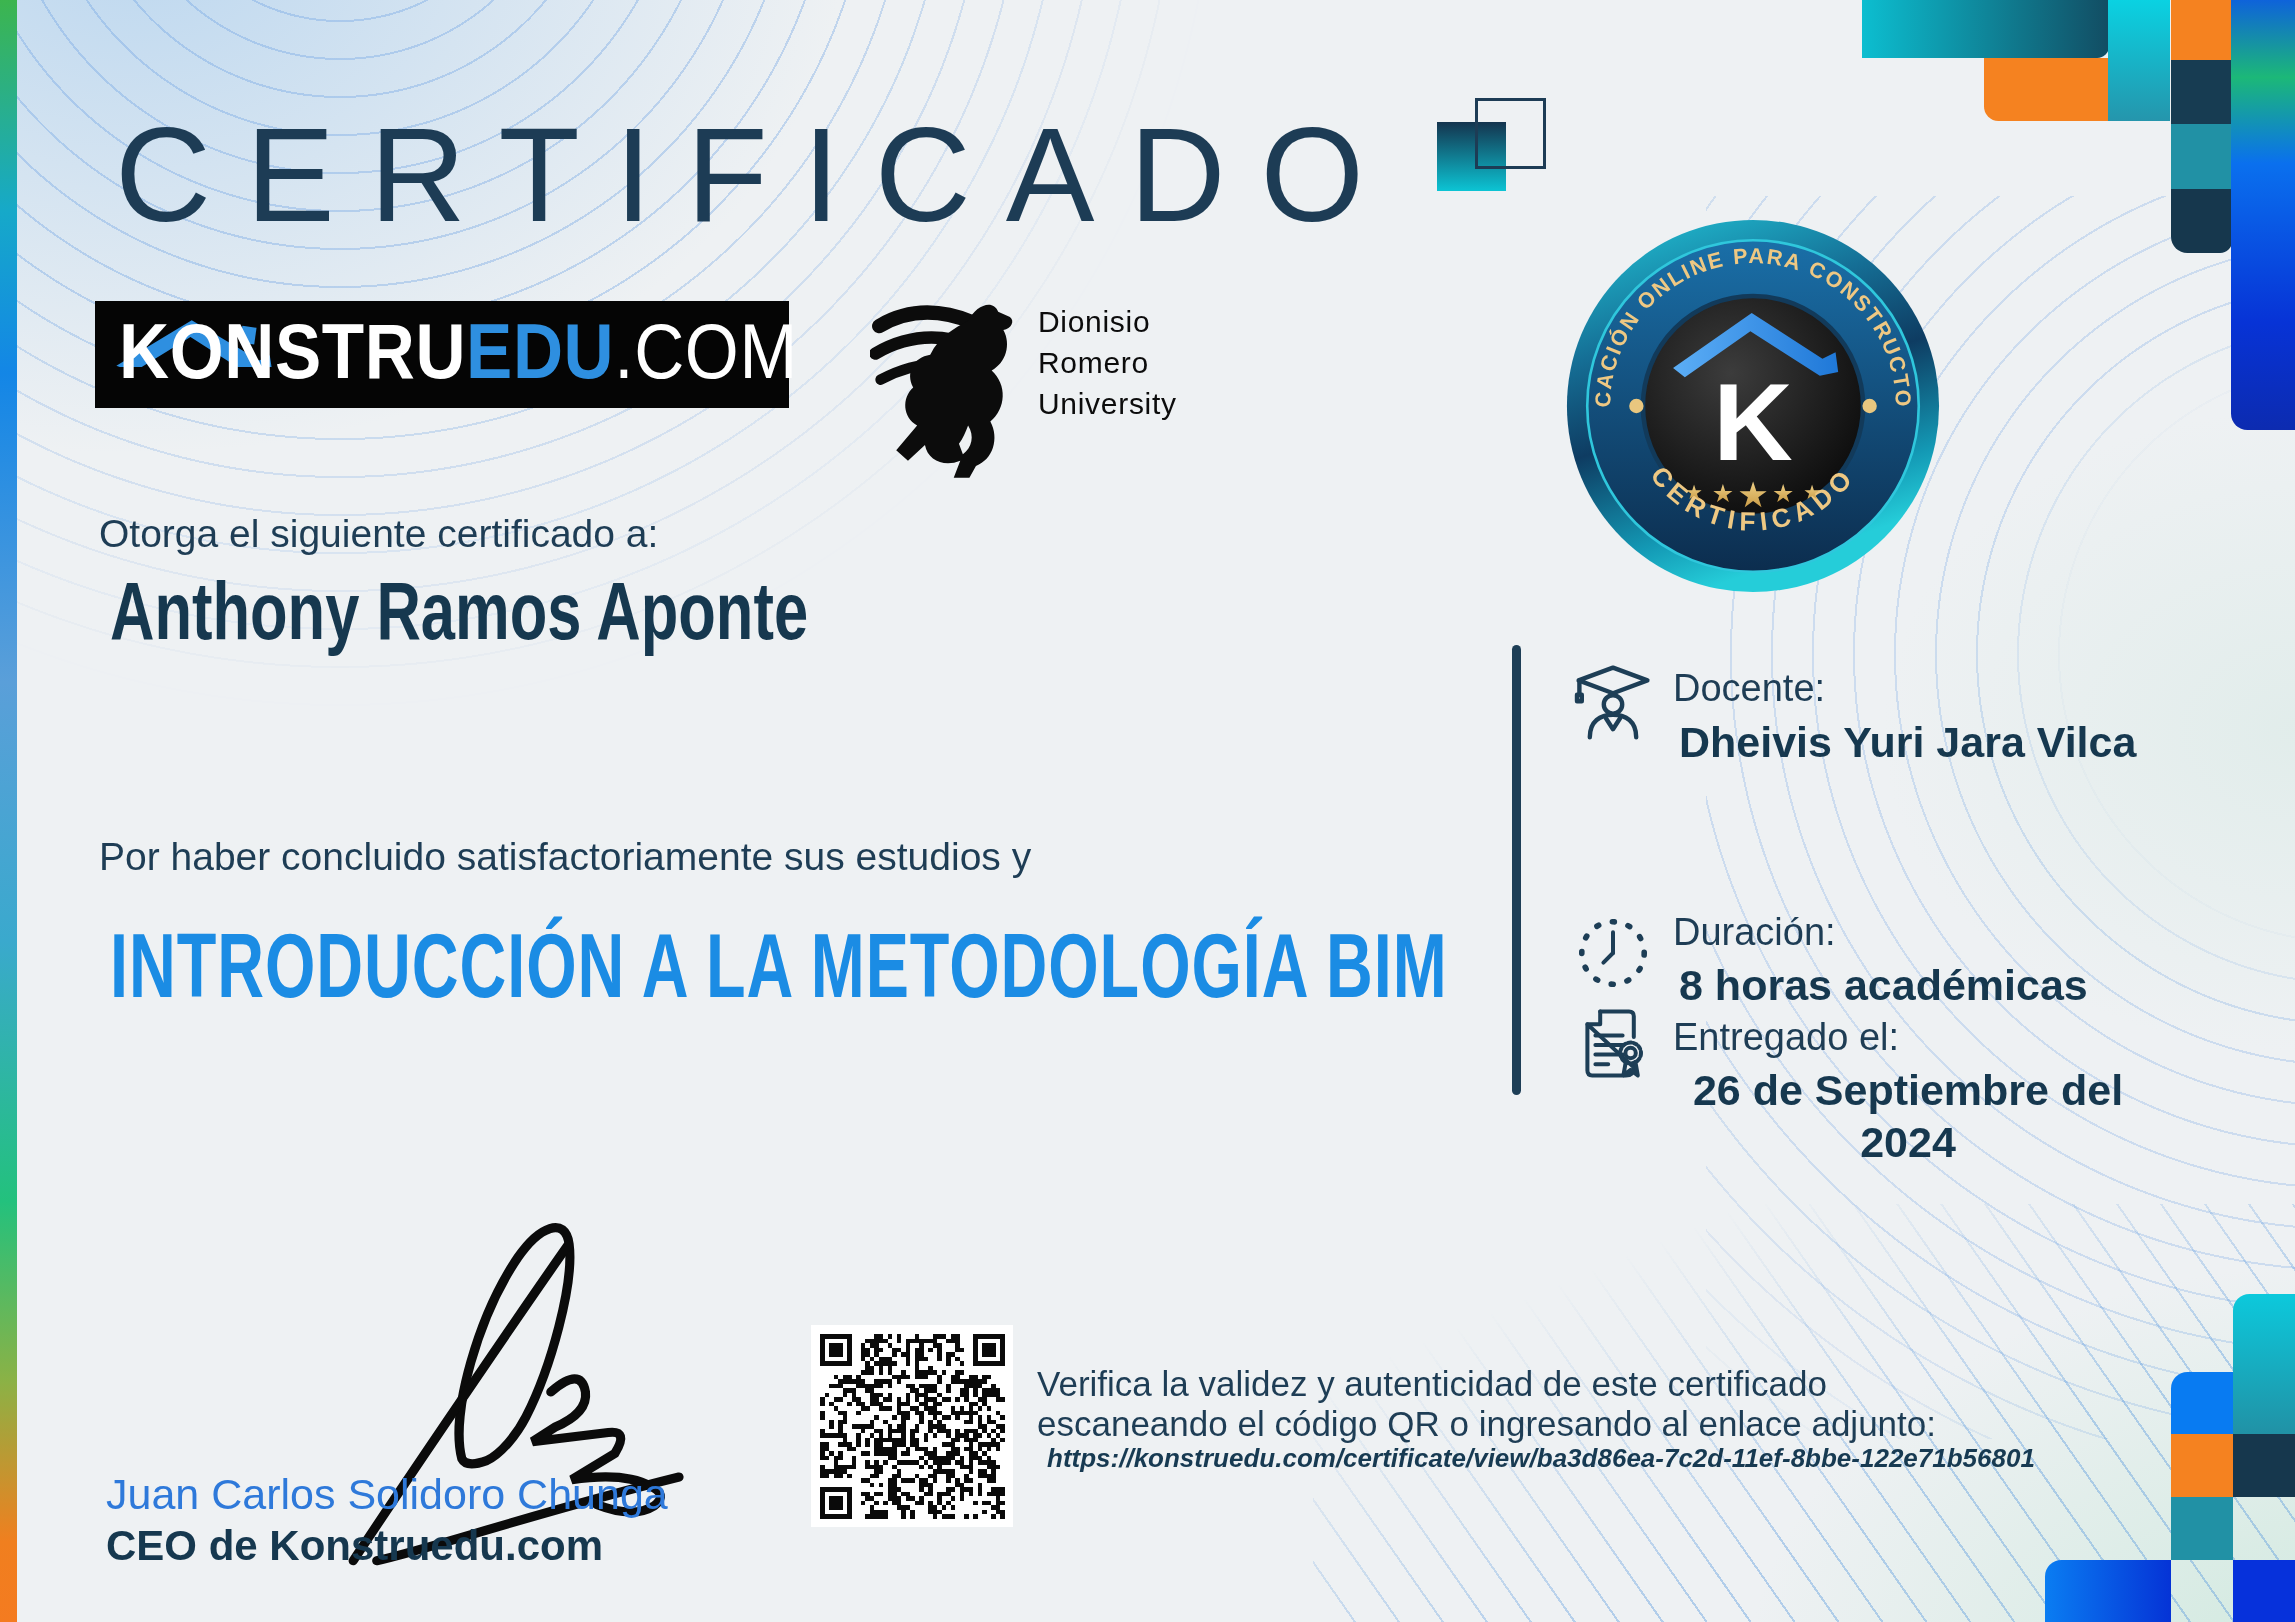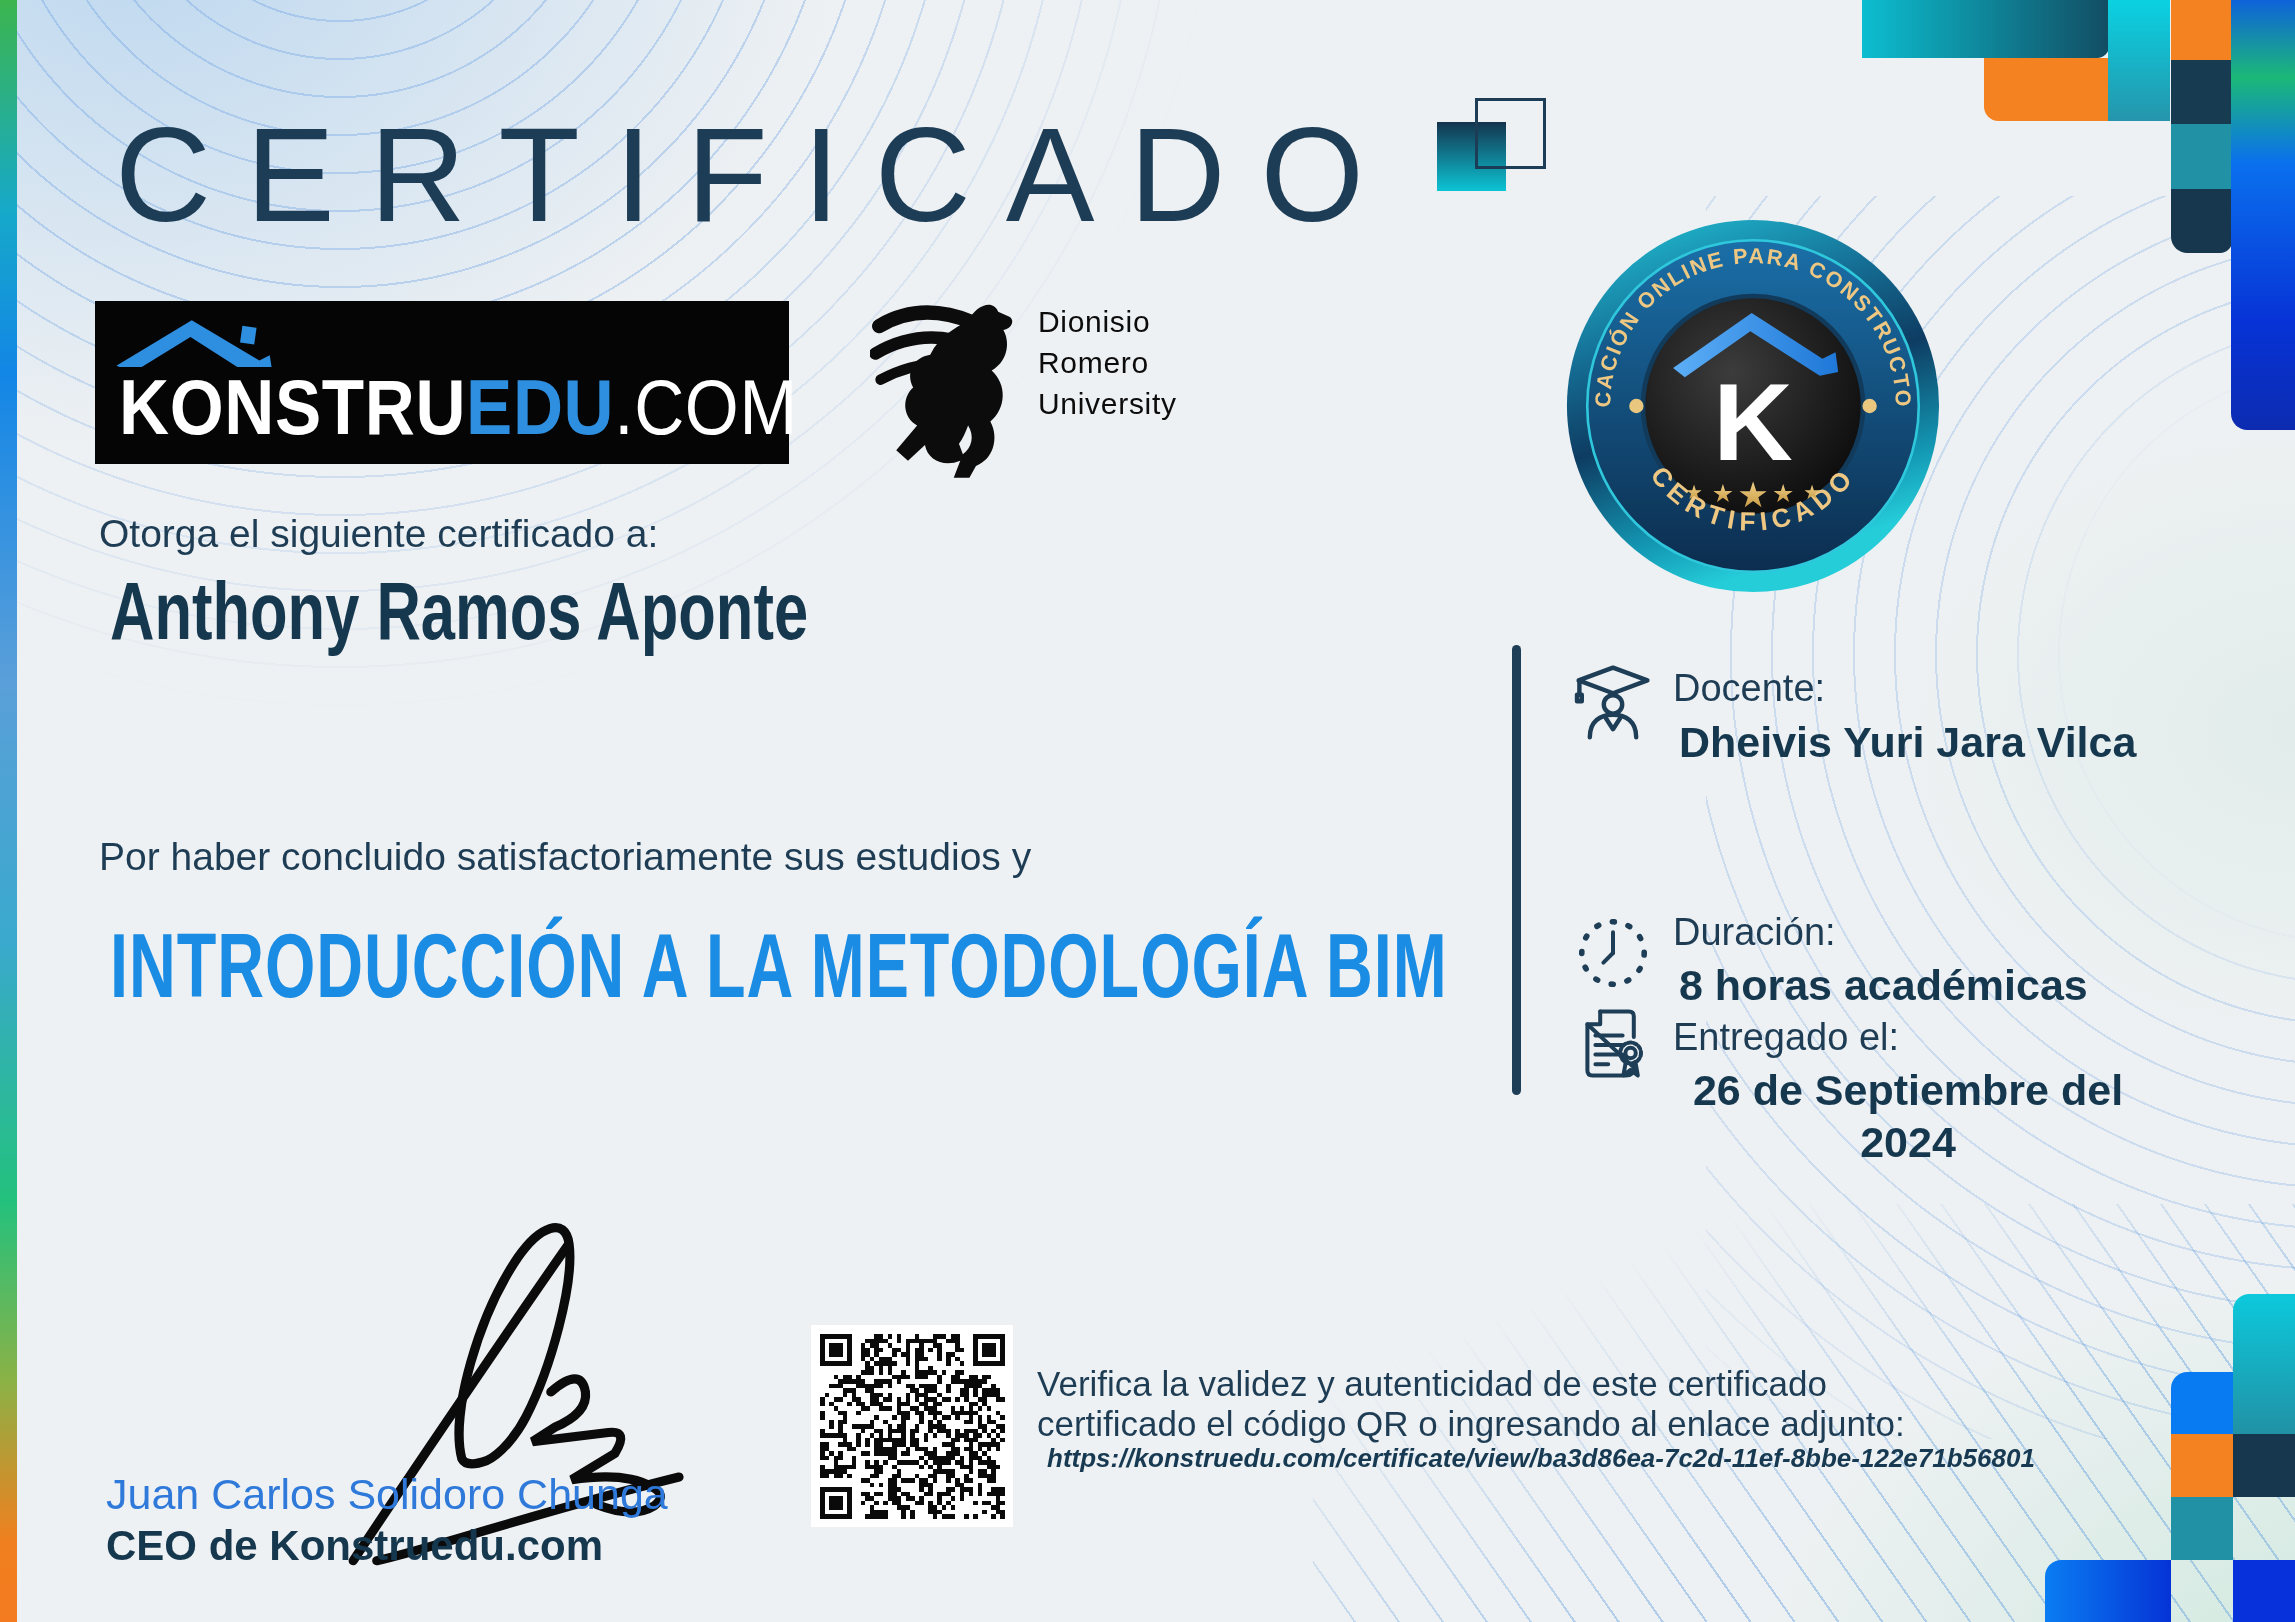--- a/index.html
+++ b/index.html
@@ -56,21 +56,21 @@
     left:1437px; top:122px; width:69px; height:69px;
     background:linear-gradient(180deg,#14344e 0%,#0cc4d4 100%);
   }
   .sq-outline {
     left:1475px; top:98px; width:71px; height:71px;
     border:3.3px solid #1d3c55; background:transparent;
   }
 
   
   .kbox {
-    position:absolute; left:95px; top:301px; width:694px; height:163px;
+    position:absolute; left:95px; top:301px; width:694px; height:107px;
     background:#050505; display:flex; align-items:flex-end; padding:0 0 18.3px 23.6px;
   }
   .kbox-text {
     font-size:77px; font-weight:bold; color:#fff; letter-spacing:0.7px;
     transform:scaleX(.9); transform-origin:left bottom; white-space:nowrap; line-height:1;
   }
   .kbox-text .edu { color:#2e8fe0; }
   .kbox-text .com { font-weight:400; }
   .kroof { position:absolute; left:18.3px; top:14.4px; }
 
@@ -1045,17 +1045,17 @@
         <rect x="25" y="40" width="1" height="1" fill="#0a0a0a"></rect>
         <rect x="27" y="40" width="1" height="1" fill="#0a0a0a"></rect>
         <rect x="28" y="40" width="1" height="1" fill="#0a0a0a"></rect>
         <rect x="29" y="40" width="1" height="1" fill="#0a0a0a"></rect>
         <rect x="32" y="40" width="1" height="1" fill="#0a0a0a"></rect>
         <rect x="34" y="40" width="1" height="1" fill="#0a0a0a"></rect>
         <rect x="38" y="40" width="1" height="1" fill="#0a0a0a"></rect>
         <rect x="40" y="40" width="1" height="1" fill="#0a0a0a"></rect>
       </svg></div>
   <div class="v1">Verifica la validez y autenticidad de este certificado</div>
-  <div class="v2">certificado el código QR o ingresando al enlace adjunto:</div>
+  <div class="v2">escaneando el código QR o ingresando al enlace adjunto:</div>
   <div class="vurl">https://konstruedu.com/certificate/view/ba3d86ea-7c2d-11ef-8bbe-122e71b56801</div>
 
 </div>
 
 
 </body></html>

